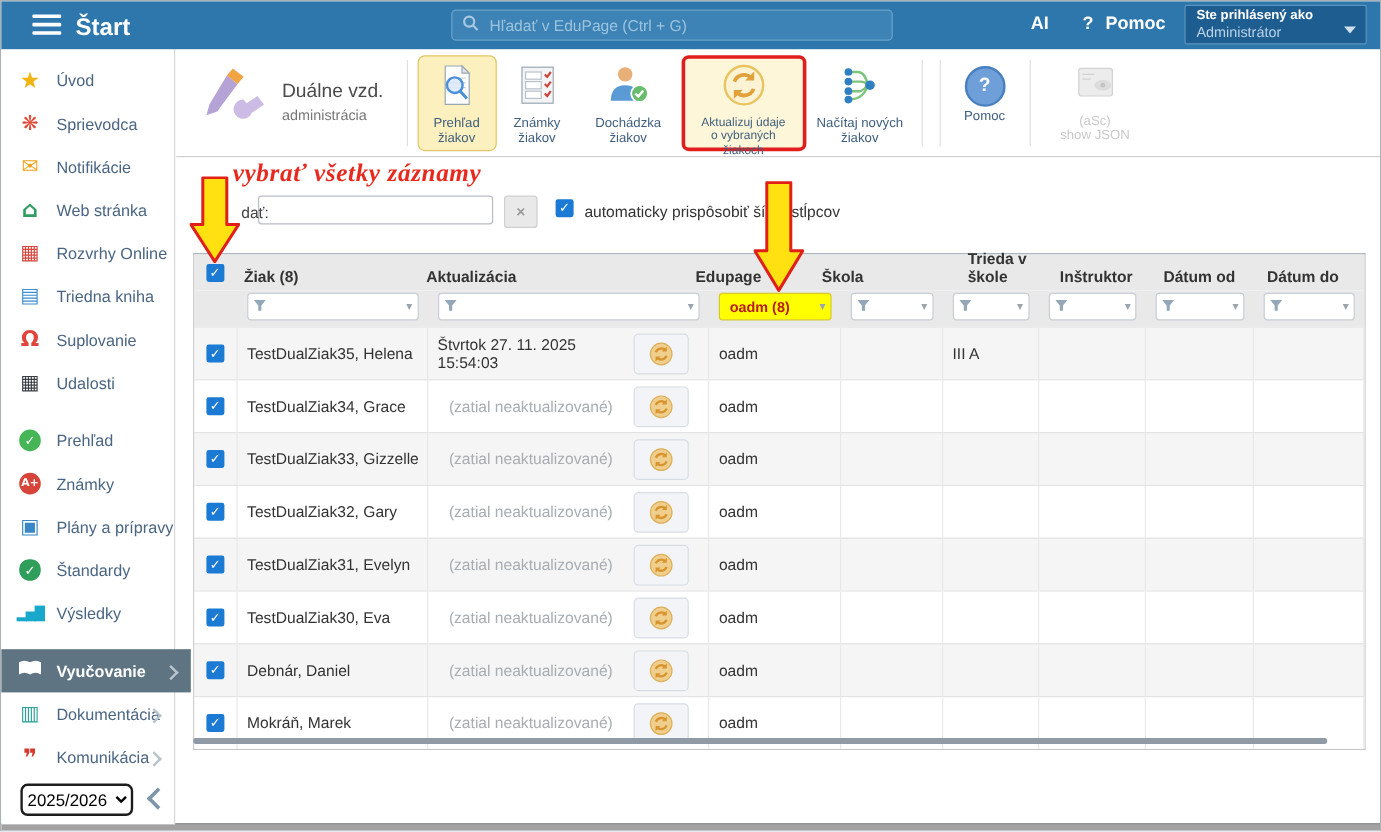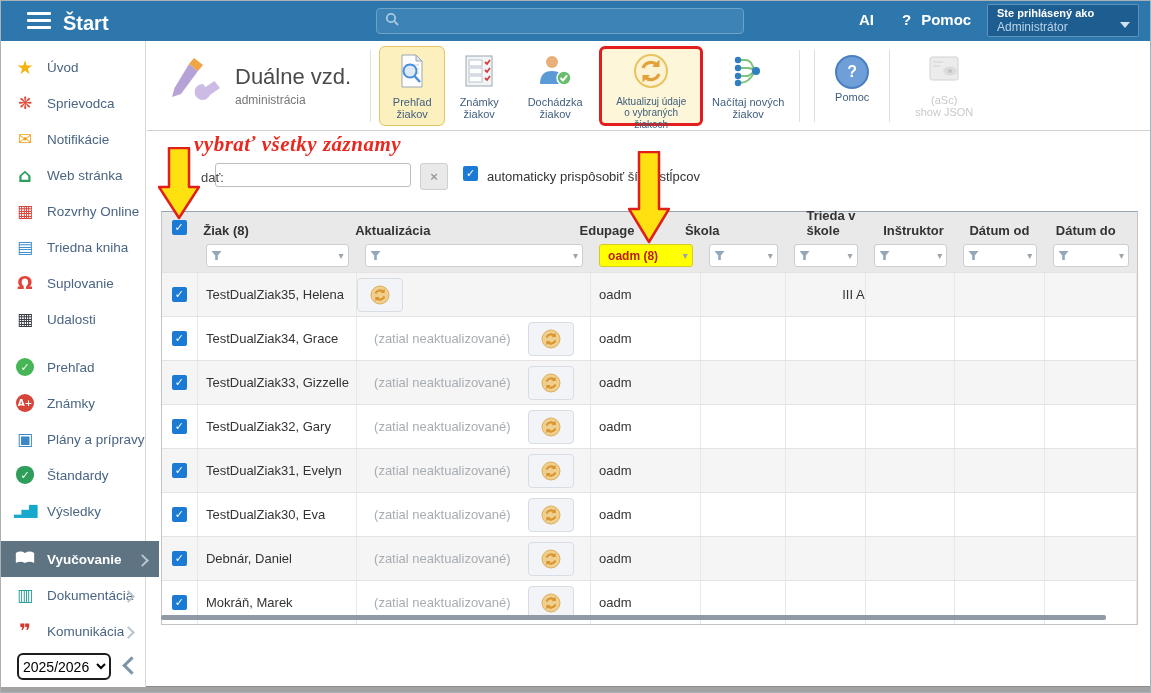--- a/index.html
+++ b/index.html
@@ -59,21 +59,21 @@
   .year-wrap{position:absolute;left:16px;top:612px;}
   .year-wrap select{width:94px;height:27px;font-size:14px;border:2px solid #1d1d1d;border-radius:6px;
     background:#fff;font-family:"Liberation Sans",sans-serif;}
   .collapse-chev{position:absolute;left:124px;top:618px;width:10px;height:10px;
     border-left:3px solid #7c95a8;border-bottom:3px solid #7c95a8;transform:rotate(45deg);cursor:pointer;}
 
   
   .toolbar{position:absolute;left:146px;top:40px;right:0;height:90px;background:#fff;
     border-bottom:1px solid #d0d0d0;display:flex;align-items:center;padding-left:20px;box-sizing:border-box;z-index:2;}
   .title-block{margin:0 12px 0 12px;}
-  .module-title{font-size:22px;color:#4a4a4a;}
+  .module-title{font-size:16px;color:#4a4a4a;}
   .module-sub{font-size:12px;color:#777;margin-top:3px;}
   .vdiv{width:1px;height:72px;background:#e0e0e0;margin:0 7px;flex:0 0 1px;}
   .tbtn{display:flex;flex-direction:column;align-items:center;padding-top:5px;height:80px;
     box-sizing:border-box;border:1px solid transparent;border-radius:6px;cursor:pointer;margin:0 1px;}
   .tbtn-label{margin-top:2px;font-size:11px;line-height:1.18;color:#3f5e7e;text-align:center;white-space:pre-line;}
   .tbtn.selected{background:#fcf0bf;border-color:#e2c565;}
   .tbtn.highlighted{background:#fdf6d8;border:3px solid #e11d1d;padding-top:3px;}
   .tbtn.highlighted .tbtn-label{font-size:10px;}
   .tbtn.disabled{cursor:default;}
   .tbtn.disabled .tbtn-label{color:#c9c9c9;}
@@ -138,20 +138,21 @@
         <i></i>
       </div>
     <div class="start-label">Štart</div>
     <div class="searchbox">
       <span>
         <svg width="14" height="14" viewBox="0 0 14 14">
             <circle cx="6" cy="6" r="4.2" fill="none" stroke="#a9c9e2" stroke-width="1.8"></circle>
             <line x1="9.2" y1="9.2" x2="13" y2="13" stroke="#a9c9e2" stroke-width="1.8"></line>
           </svg>
       </span>
+      <input type="text" placeholder="Hľadať v EduPage (Ctrl + G)" style="">
     </div>
     <div class="tb-ai">AI</div>
     <div class="tb-help">
       <span>?</span>
       <span>Pomoc</span>
     </div>
     <div class="userbox">
       <div class="l1">Ste prihlásený ako</div>
       <div class="l2">Administrátor</div>
       <div class="user-caret"></div>
@@ -433,35 +434,36 @@
         </div>
       </div>
       <div class="drow odd">
         <div class="dcell cbcell" style="width: 36px;">
           <span class="cb">✓</span>
         </div>
         <div class="dcell" style="width: 159px;">
           <span class="txt">TestDualZiak35, Helena</span>
         </div>
         <div class="dcell" style="width: 235px;">
-          <button class="refresh-btn" type="button">
-            <svg width="22" height="22" viewBox="0 0 22 22">
-              <circle cx="11" cy="11" r="9" fill="#f0cf8e" stroke="#ddb05a"></circle>
-              <path d="M6.5 9.5 a5 5 0 0 1 8 -1.8" fill="none" stroke="#d8942e" stroke-width="2"></path>
-              <path d="M15.7 4.8 v4.2 h-4.2 z" fill="#d8942e"></path>
-              <path d="M15.5 12.5 a5 5 0 0 1 -8 1.8" fill="none" stroke="#d8942e" stroke-width="2"></path>
-              <path d="M6.3 17.2 v-4.2 h4.2 z" fill="#d8942e"></path>
-            </svg>
-          </button>
-        </div>
-        <div class="dcell" style="width: 110px;">
-          <span class="txt">oadm</span>
-        </div>
-        <div class="dcell" style="width: 85px;"></div>
-        <div class="dcell" style="width: 80px; justify-content: flex-end;">
+          <span class="upd-text">Štvrtok 27. 11. 2025 15:54:03</span>
+          <button class="refresh-btn" type="button">
+            <svg width="22" height="22" viewBox="0 0 22 22">
+              <circle cx="11" cy="11" r="9" fill="#f0cf8e" stroke="#ddb05a"></circle>
+              <path d="M6.5 9.5 a5 5 0 0 1 8 -1.8" fill="none" stroke="#d8942e" stroke-width="2"></path>
+              <path d="M15.7 4.8 v4.2 h-4.2 z" fill="#d8942e"></path>
+              <path d="M15.5 12.5 a5 5 0 0 1 -8 1.8" fill="none" stroke="#d8942e" stroke-width="2"></path>
+              <path d="M6.3 17.2 v-4.2 h4.2 z" fill="#d8942e"></path>
+            </svg>
+          </button>
+        </div>
+        <div class="dcell" style="width: 110px;">
+          <span class="txt">oadm</span>
+        </div>
+        <div class="dcell" style="width: 85px;"></div>
+        <div class="dcell" style="width: 80px;">
           <span class="txt">III A</span>
         </div>
         <div class="dcell" style="width: 90px;"></div>
         <div class="dcell" style="width: 90px;"></div>
         <div class="dcell" style="width: 92px;"></div>
       </div>
       <div class="drow">
         <div class="dcell cbcell" style="width: 36px;">
           <span class="cb">✓</span>
         </div>

